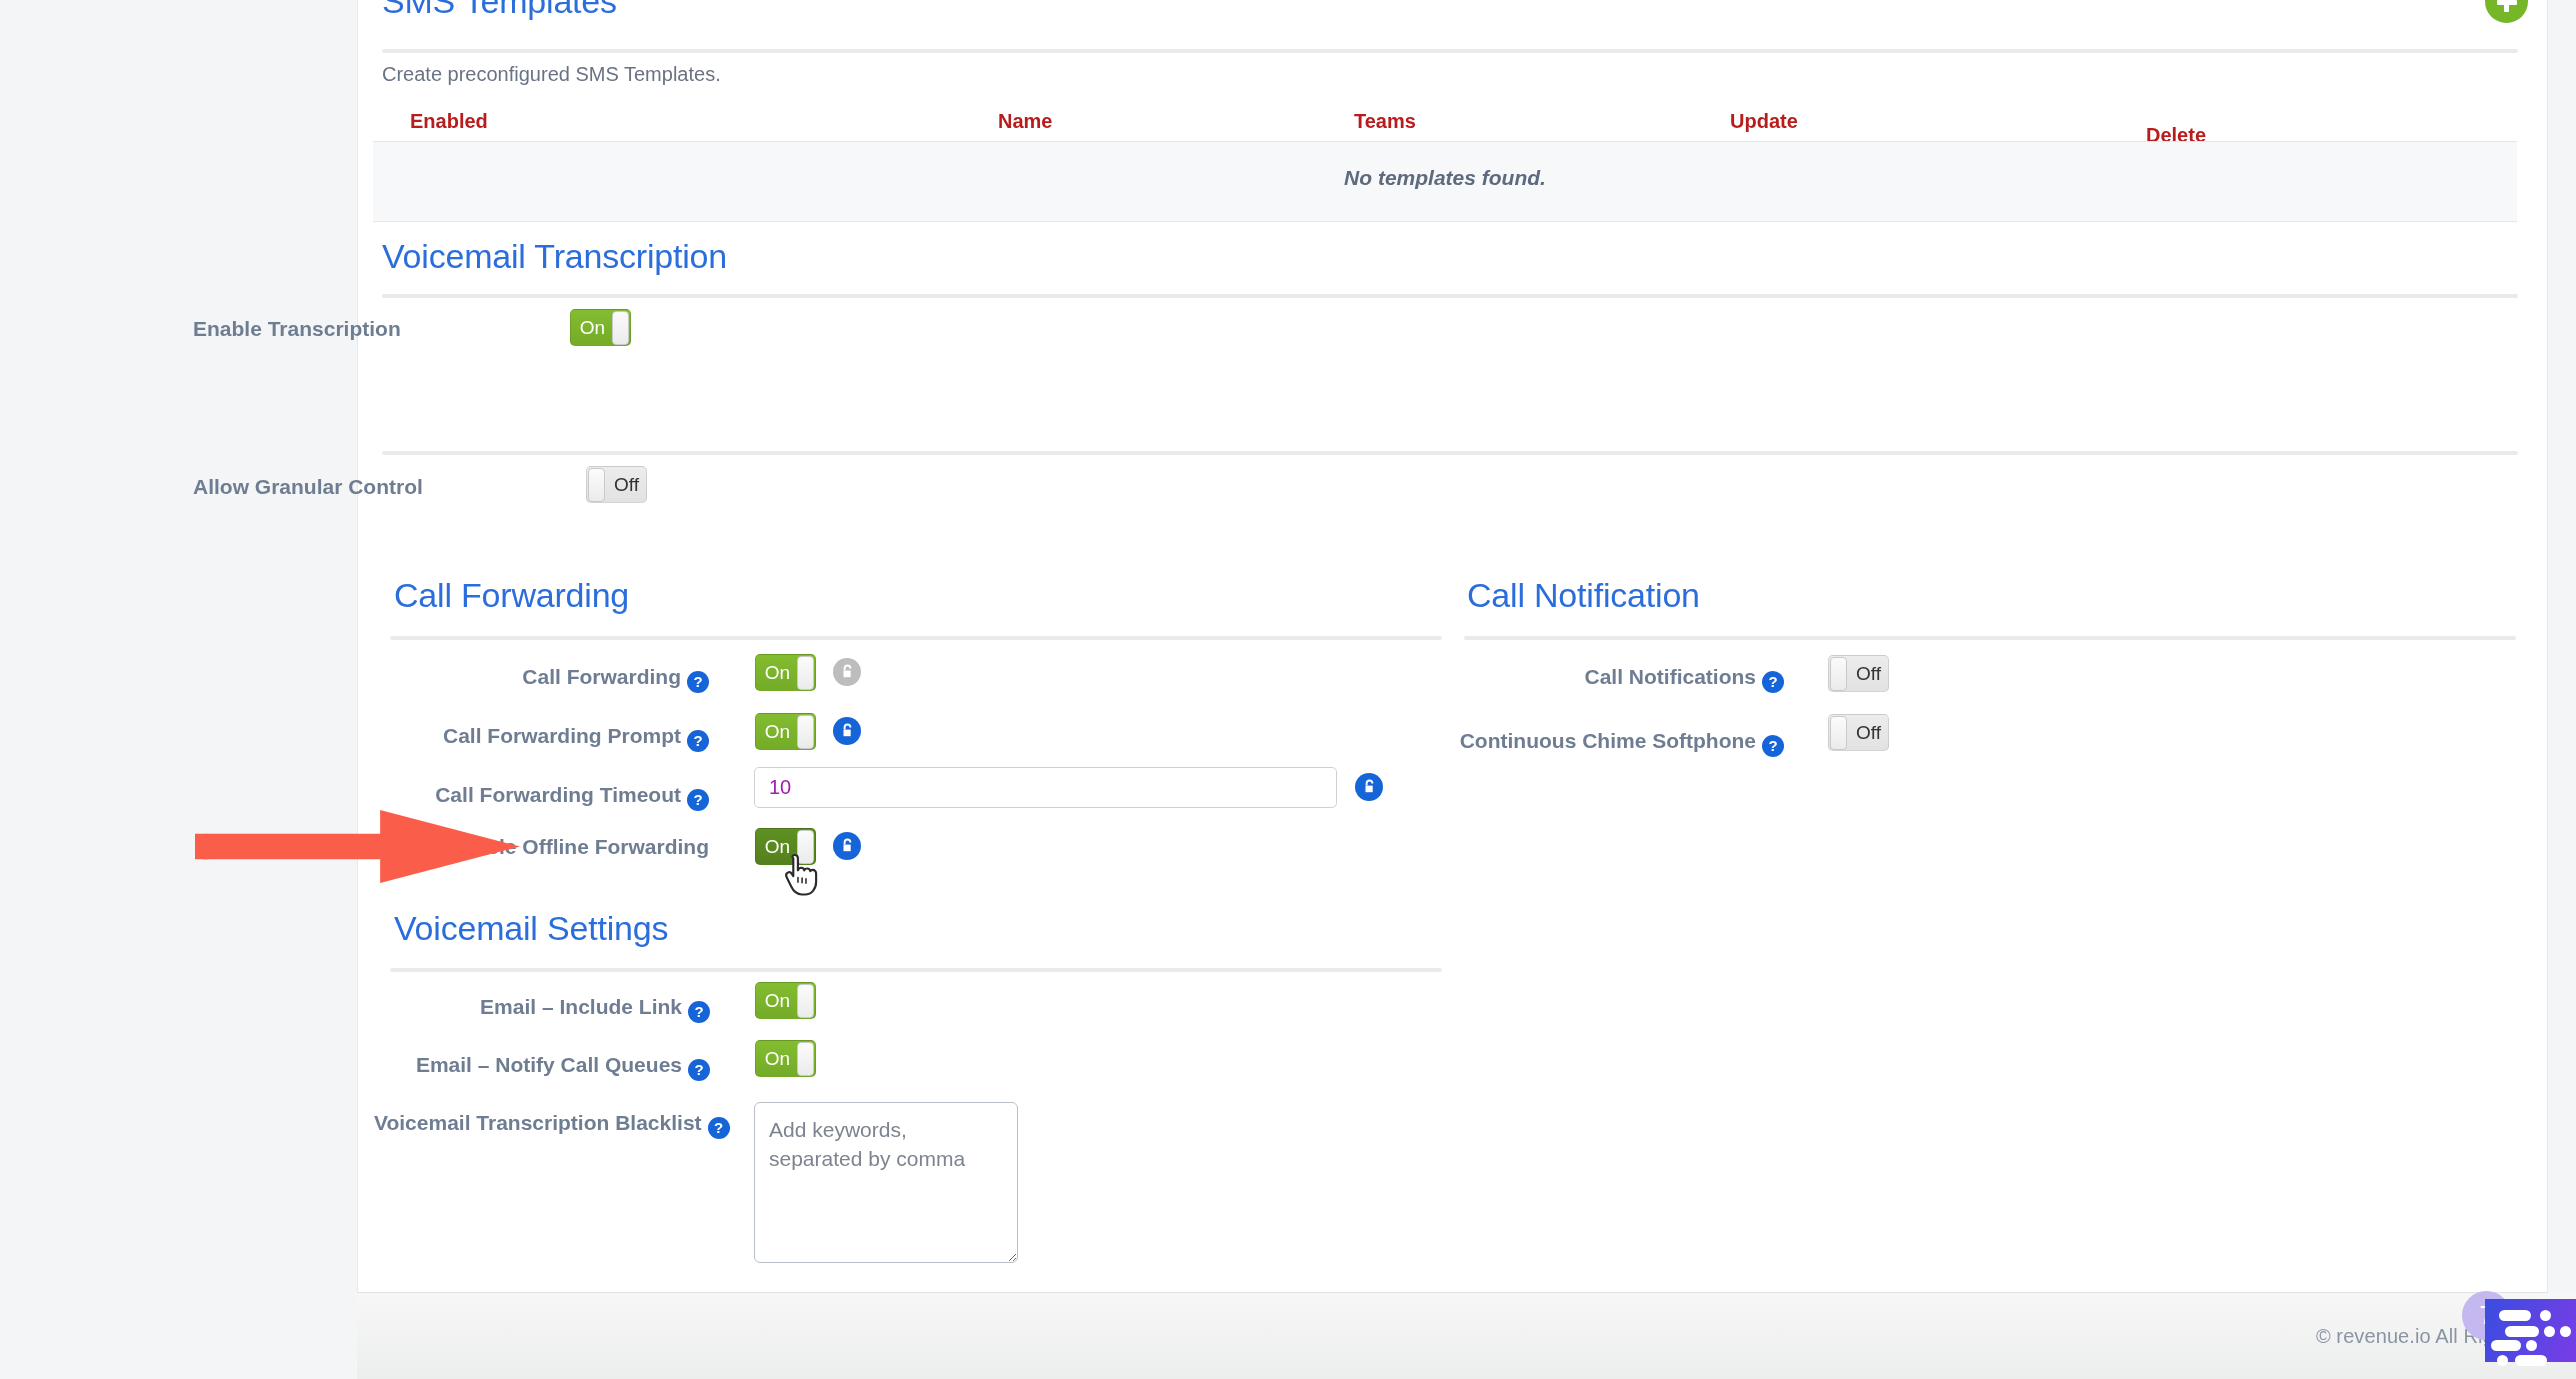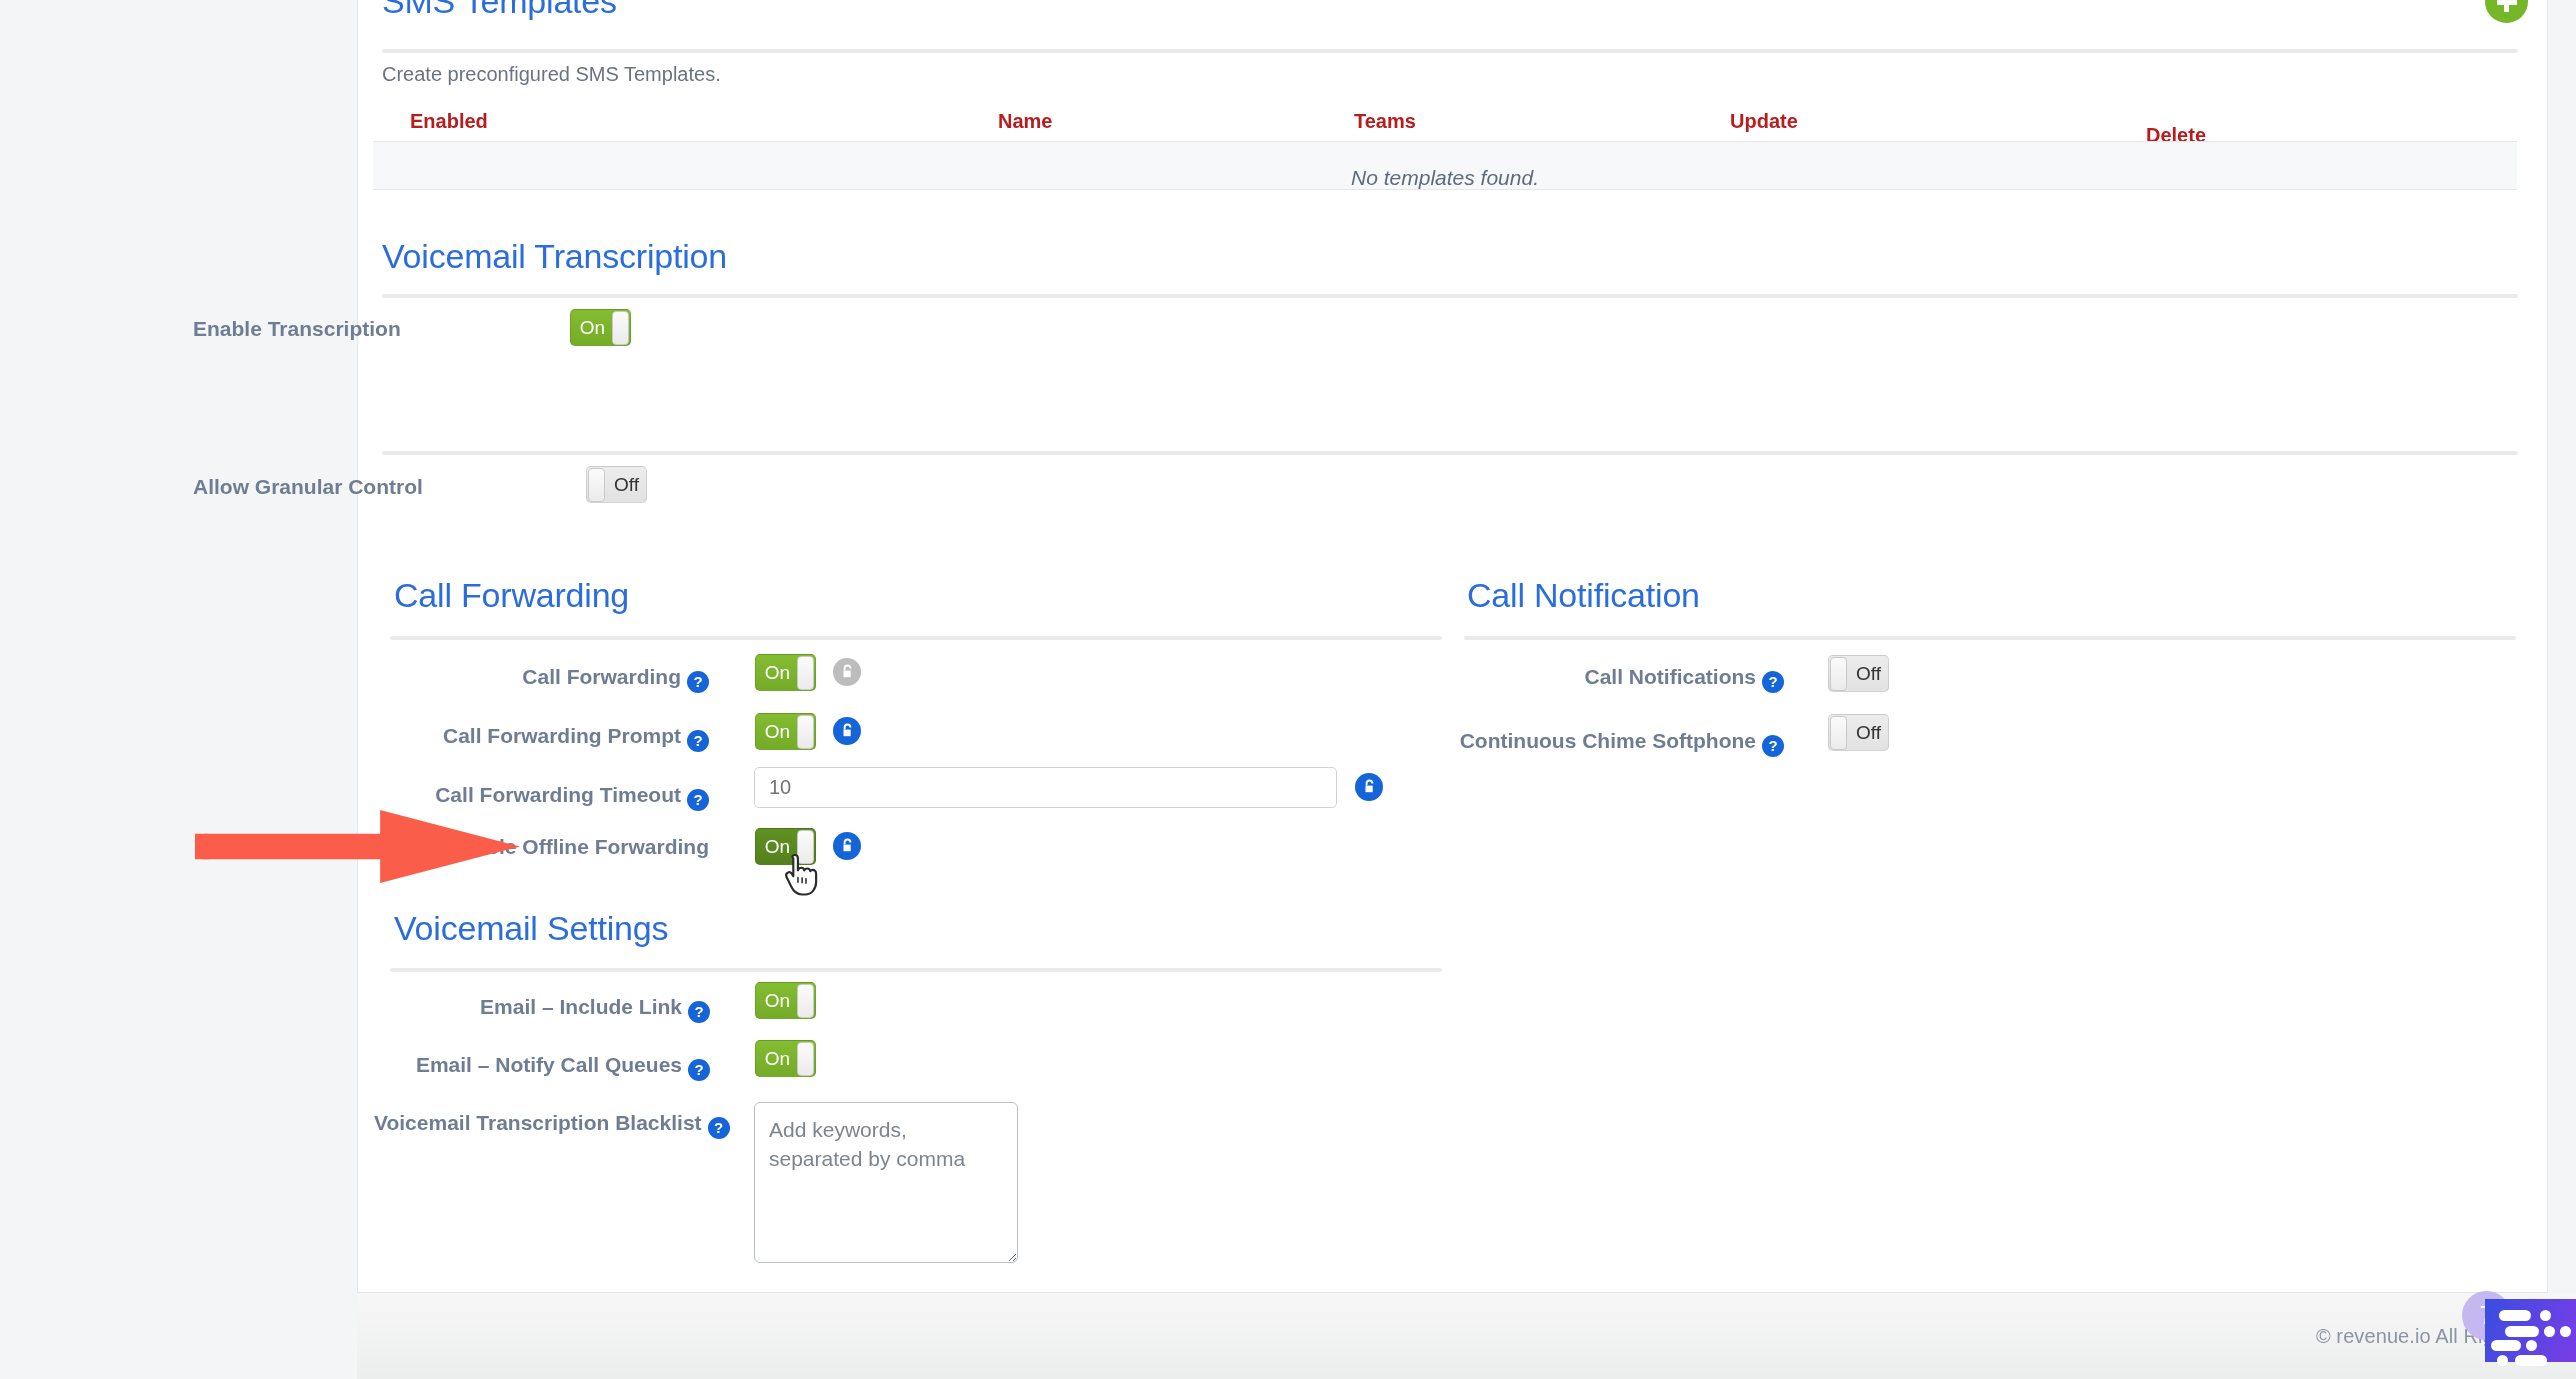--- a/index.html
+++ b/index.html
@@ -181,21 +181,21 @@
   .lock svg { display: block; width: 28px; height: 28px; }
 
   
   .txtinput {
     position: absolute;
     height: 41px;
     border: 1px solid #ced2d8;
     border-radius: 5px;
     background: #fff;
     font-size: 20px;
-    color: #737373;
+    color: #a21caf;
     padding: 0 14px;
     font-family: "Liberation Sans", sans-serif;
     outline: none;
   }
   .txtarea {
     position: absolute;
     border: 1px solid #b9bfc7;
     border-radius: 6px;
     background: #fff;
     font-size: 21px;
@@ -251,21 +251,21 @@
   <div class="add-btn"></div>
 
   <div class="sec-sub" style="left:382px; top:63px;">Create preconfigured SMS Templates.</div>
 
   <div class="tbl-head" style="left:410px; top:110px;">Enabled</div>
   <div class="tbl-head" style="left:998px; top:110px;">Name</div>
   <div class="tbl-head" style="left:1354px; top:110px;">Teams</div>
   <div class="tbl-head" style="left:1730px; top:110px;">Update</div>
   <div class="tbl-head" style="left:2146px; top:124px;">Delete</div>
 
-  <div class="tbl-empty-row" style="left:373px; top:141px; width:2144px; height:49px;">
+  <div class="tbl-empty-row" style="left:373px; top:141px; width:2144px; height:81px;font-weight:bold;">
     <div class="tbl-empty-text">No templates found.</div>
   </div>
 
   <div class="sec-title" style="left:382px; top:237px;">Voicemail Transcription</div>
   <div class="sec-rule" style="left:382px; top:294px; width:2136px;"></div>
 
   <div class="fld-label" style="left:193px; top:317px; width:197px;">Enable Transcription</div>
   <div class="toggle on" style="left:570px; top:309px;">
     <span class="tlabel">On</span>
     <span class="knob"></span>

